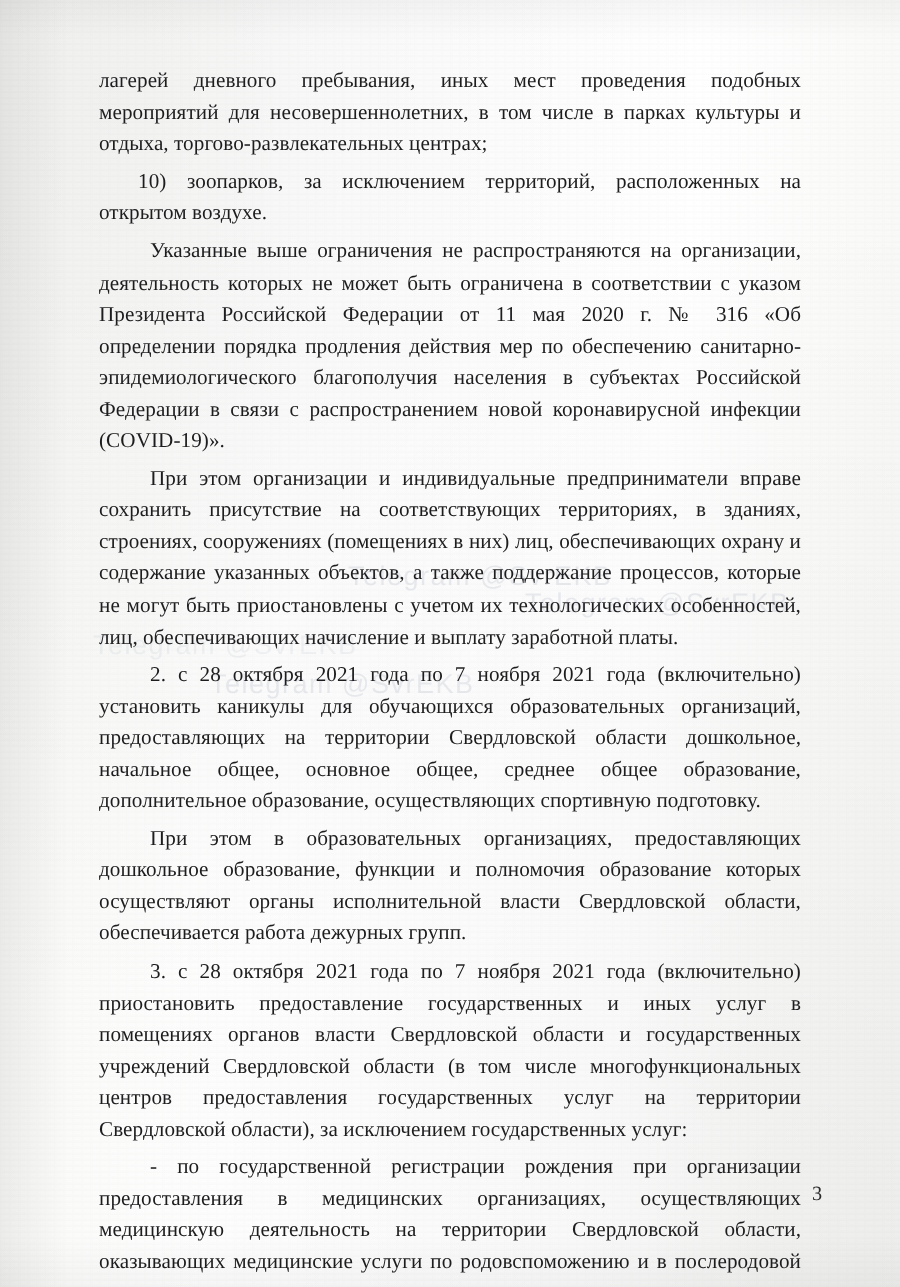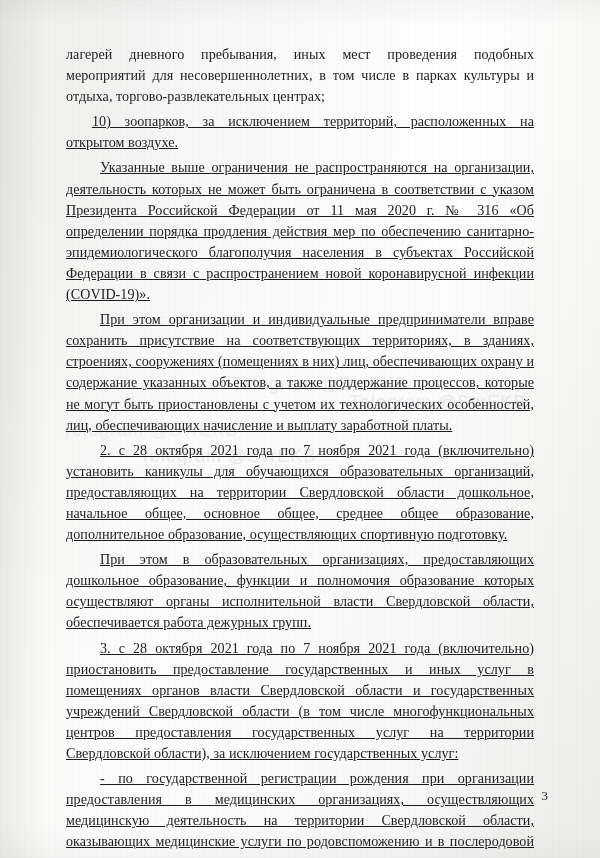--- a/index.html
+++ b/index.html
@@ -73,25 +73,23 @@
     font-size: 14.1px;
     line-height: 21.1px;
     text-align: justify;
     text-justify: inter-word;
     color: #1d1d1f;
     letter-spacing: 0.05px;
     text-rendering: optimizeLegibility;
   }
   p.para.indent {
     text-indent: 34px;
-    text-decoration: underline;
   }
   p.para.indent-small {
     text-indent: 26px;
-    text-decoration: underline;
   }
 
   .pageno {
     position: absolute;
     right: 52px;
     top: 788px;
     font-size: 13.5px;
     color: #2a2a2c;
     font-family: "Liberation Serif", serif;
   }

